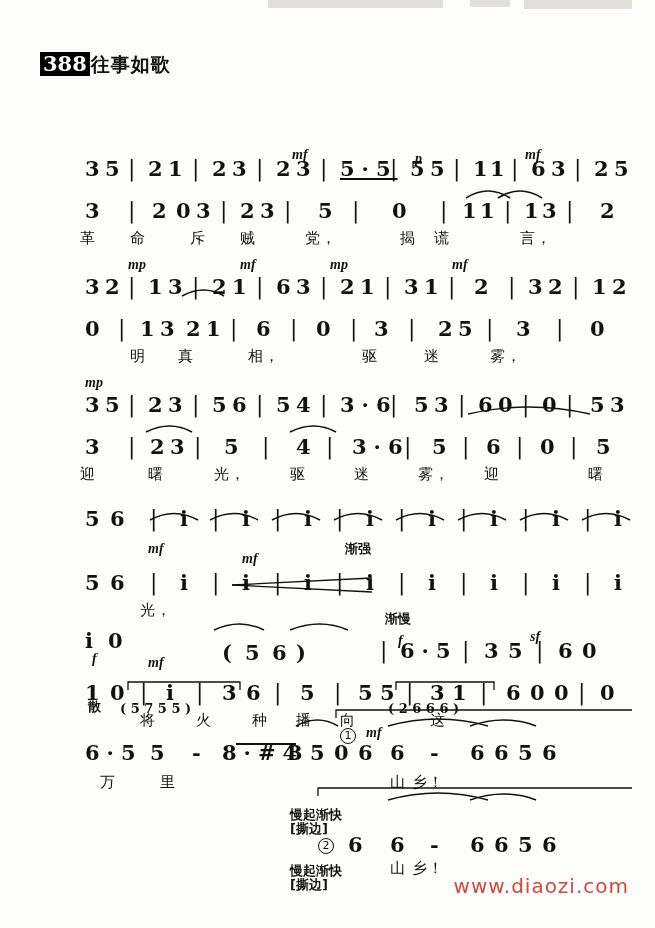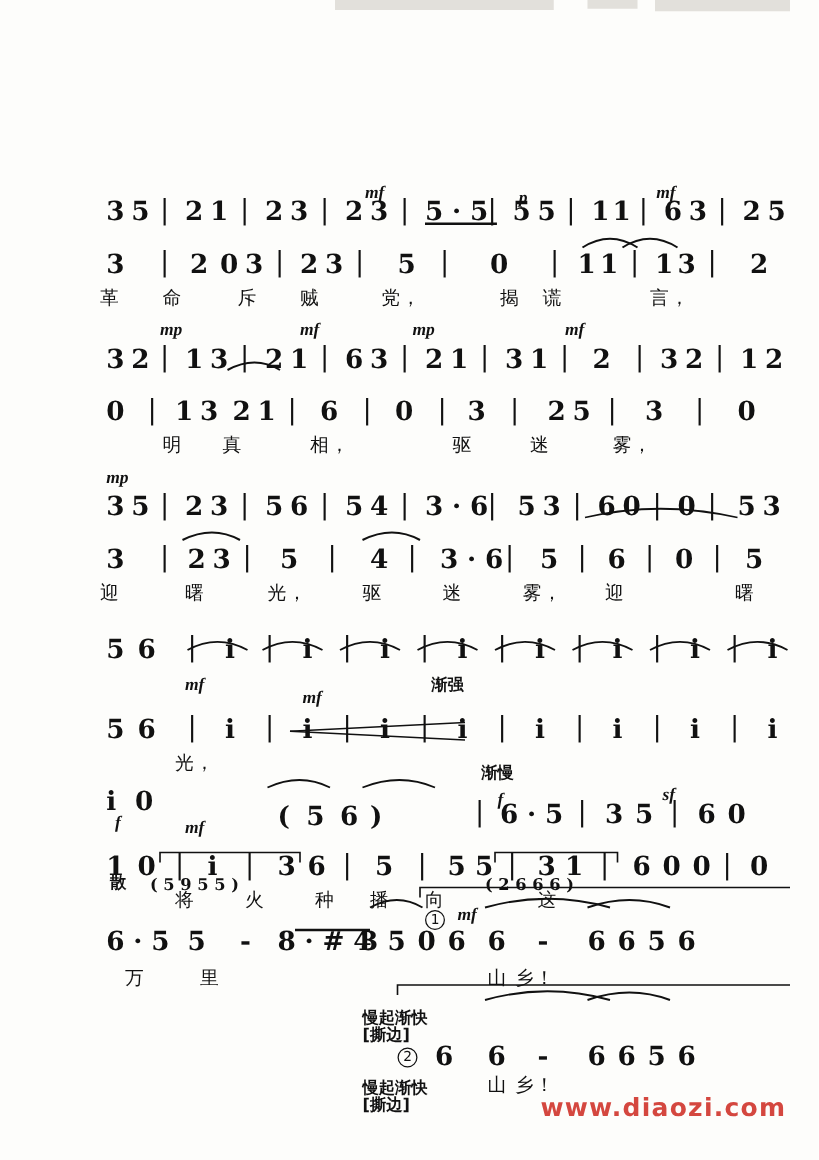--- a/index.html
+++ b/index.html
@@ -139,35 +139,39 @@
   }
   .wm-cn {
     font-family: "DejaVu Sans", sans-serif;
     font-weight: bold;
     font-size: 34px;
     line-height: 38px;
     letter-spacing: 2px;
   }
   .wm-url {
     font-family: "DejaVu Sans", sans-serif;
-    font-weight: bold;
+    font-weight: normal;
     font-size: 20px;
     line-height: 24px;
     letter-spacing: 1px;
   }
 </style>
 </head>
 <body>
 
 <div class="page">
 
   <div class="scan-smudge" style="left:268px;top:0;width:175px;height:8px;"></div>
   <div class="scan-smudge" style="left:470px;top:0;width:40px;height:7px;"></div>
   <div class="scan-smudge" style="left:524px;top:0;width:108px;height:9px;"></div>
 
+  <div class="header">
+    <span class="page-number">388</span>
+    <span class="header-title">往事如歌</span>
+  </div>
 
   <div class="score" id="score-root">
       <div class="sys" style="position: absolute; left: 0px; top: 0px; width: 655px; height: 118px;">
         <span class="tok num" style="left: 85px; top: 18px;">3</span>
         <span class="tok num" style="left: 105px; top: 18px;">5</span>
         <span class="tok bar" style="left: 128px; top: 18px;">|</span>
         <span class="tok num" style="left: 148px; top: 18px;">2</span>
         <span class="tok num" style="left: 168px; top: 18px;">1</span>
         <span class="tok bar" style="left: 192px; top: 18px;">|</span>
         <span class="tok num" style="left: 212px; top: 18px;">2</span>
@@ -447,21 +451,21 @@
         <span class="tok lyr" style="left: 390px; top: 74px;">山</span>
         <span class="tok lyr" style="left: 412px; top: 74px;">乡！</span>
         <span class="tok lyr" style="left: 390px; top: 160px;">山</span>
         <span class="tok lyr" style="left: 412px; top: 160px;">乡！</span>
         <span class="tok dyn" style="left: 366px; top: 26px;">mf</span>
         <span class="tok term" style="left: 88px; top: 0px;">散</span>
         <span class="tok term" style="left: 290px; top: 108px;">慢起渐快</span>
         <span class="tok term" style="left: 290px; top: 122px;">[撕边]</span>
         <span class="tok term" style="left: 290px; top: 164px;">慢起渐快</span>
         <span class="tok term" style="left: 290px; top: 178px;">[撕边]</span>
-        <span class="tok acc" style="left: 120px; top: 2px;">( 5 9 5 5 )</span>
+        <span class="tok acc" style="left: 120px; top: 2px;">( 5 7 5 5 )</span>
         <span class="tok acc" style="left: 388px; top: 2px;">( 2 6 6 6 )</span>
         <span class="tok" style="left: 340px; top: 24px;"><span class="circnum">1</span></span>
         <span class="tok" style="left: 318px; top: 134px;"><span class="circnum">2</span></span>
       </div>
     </div>
 
   <svg class="ov" viewBox="0 0 655 928">
 
     <path d="M466 198 q22 -14 44 0" stroke="#111" fill="none" stroke-width="1.6"></path>
     <path d="M498 198 q22 -14 44 0" stroke="#111" fill="none" stroke-width="1.6"></path>

